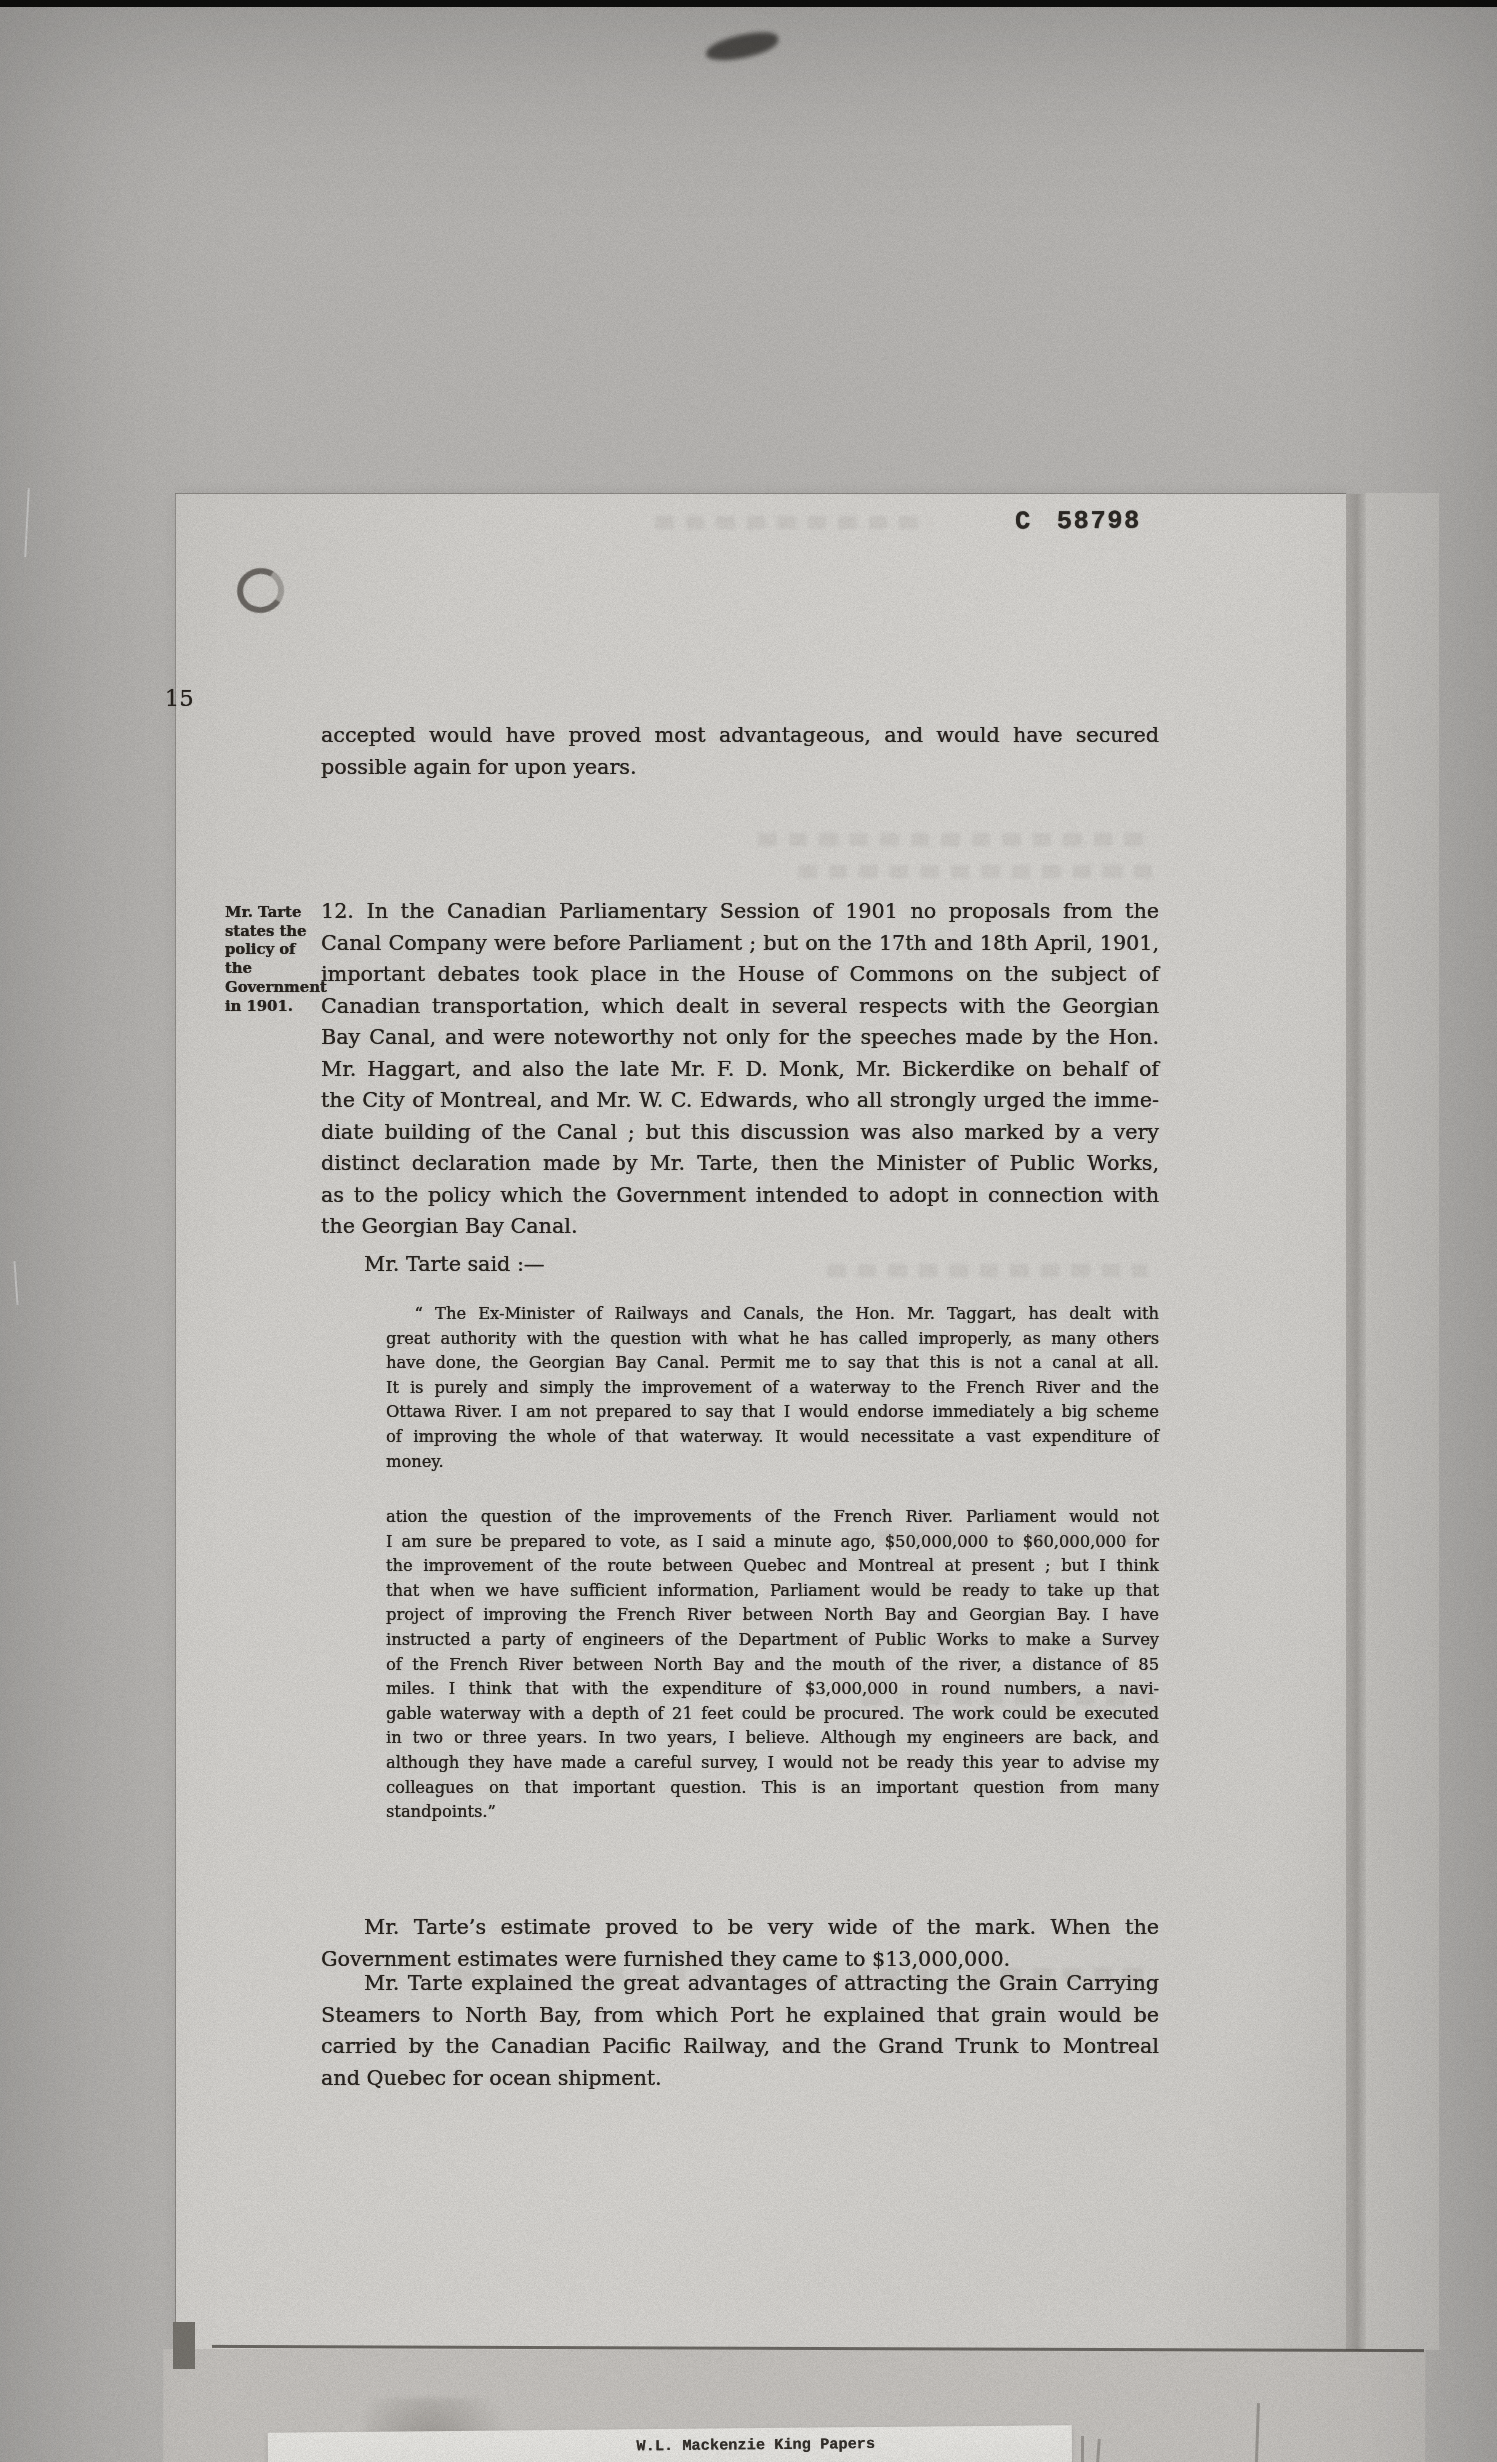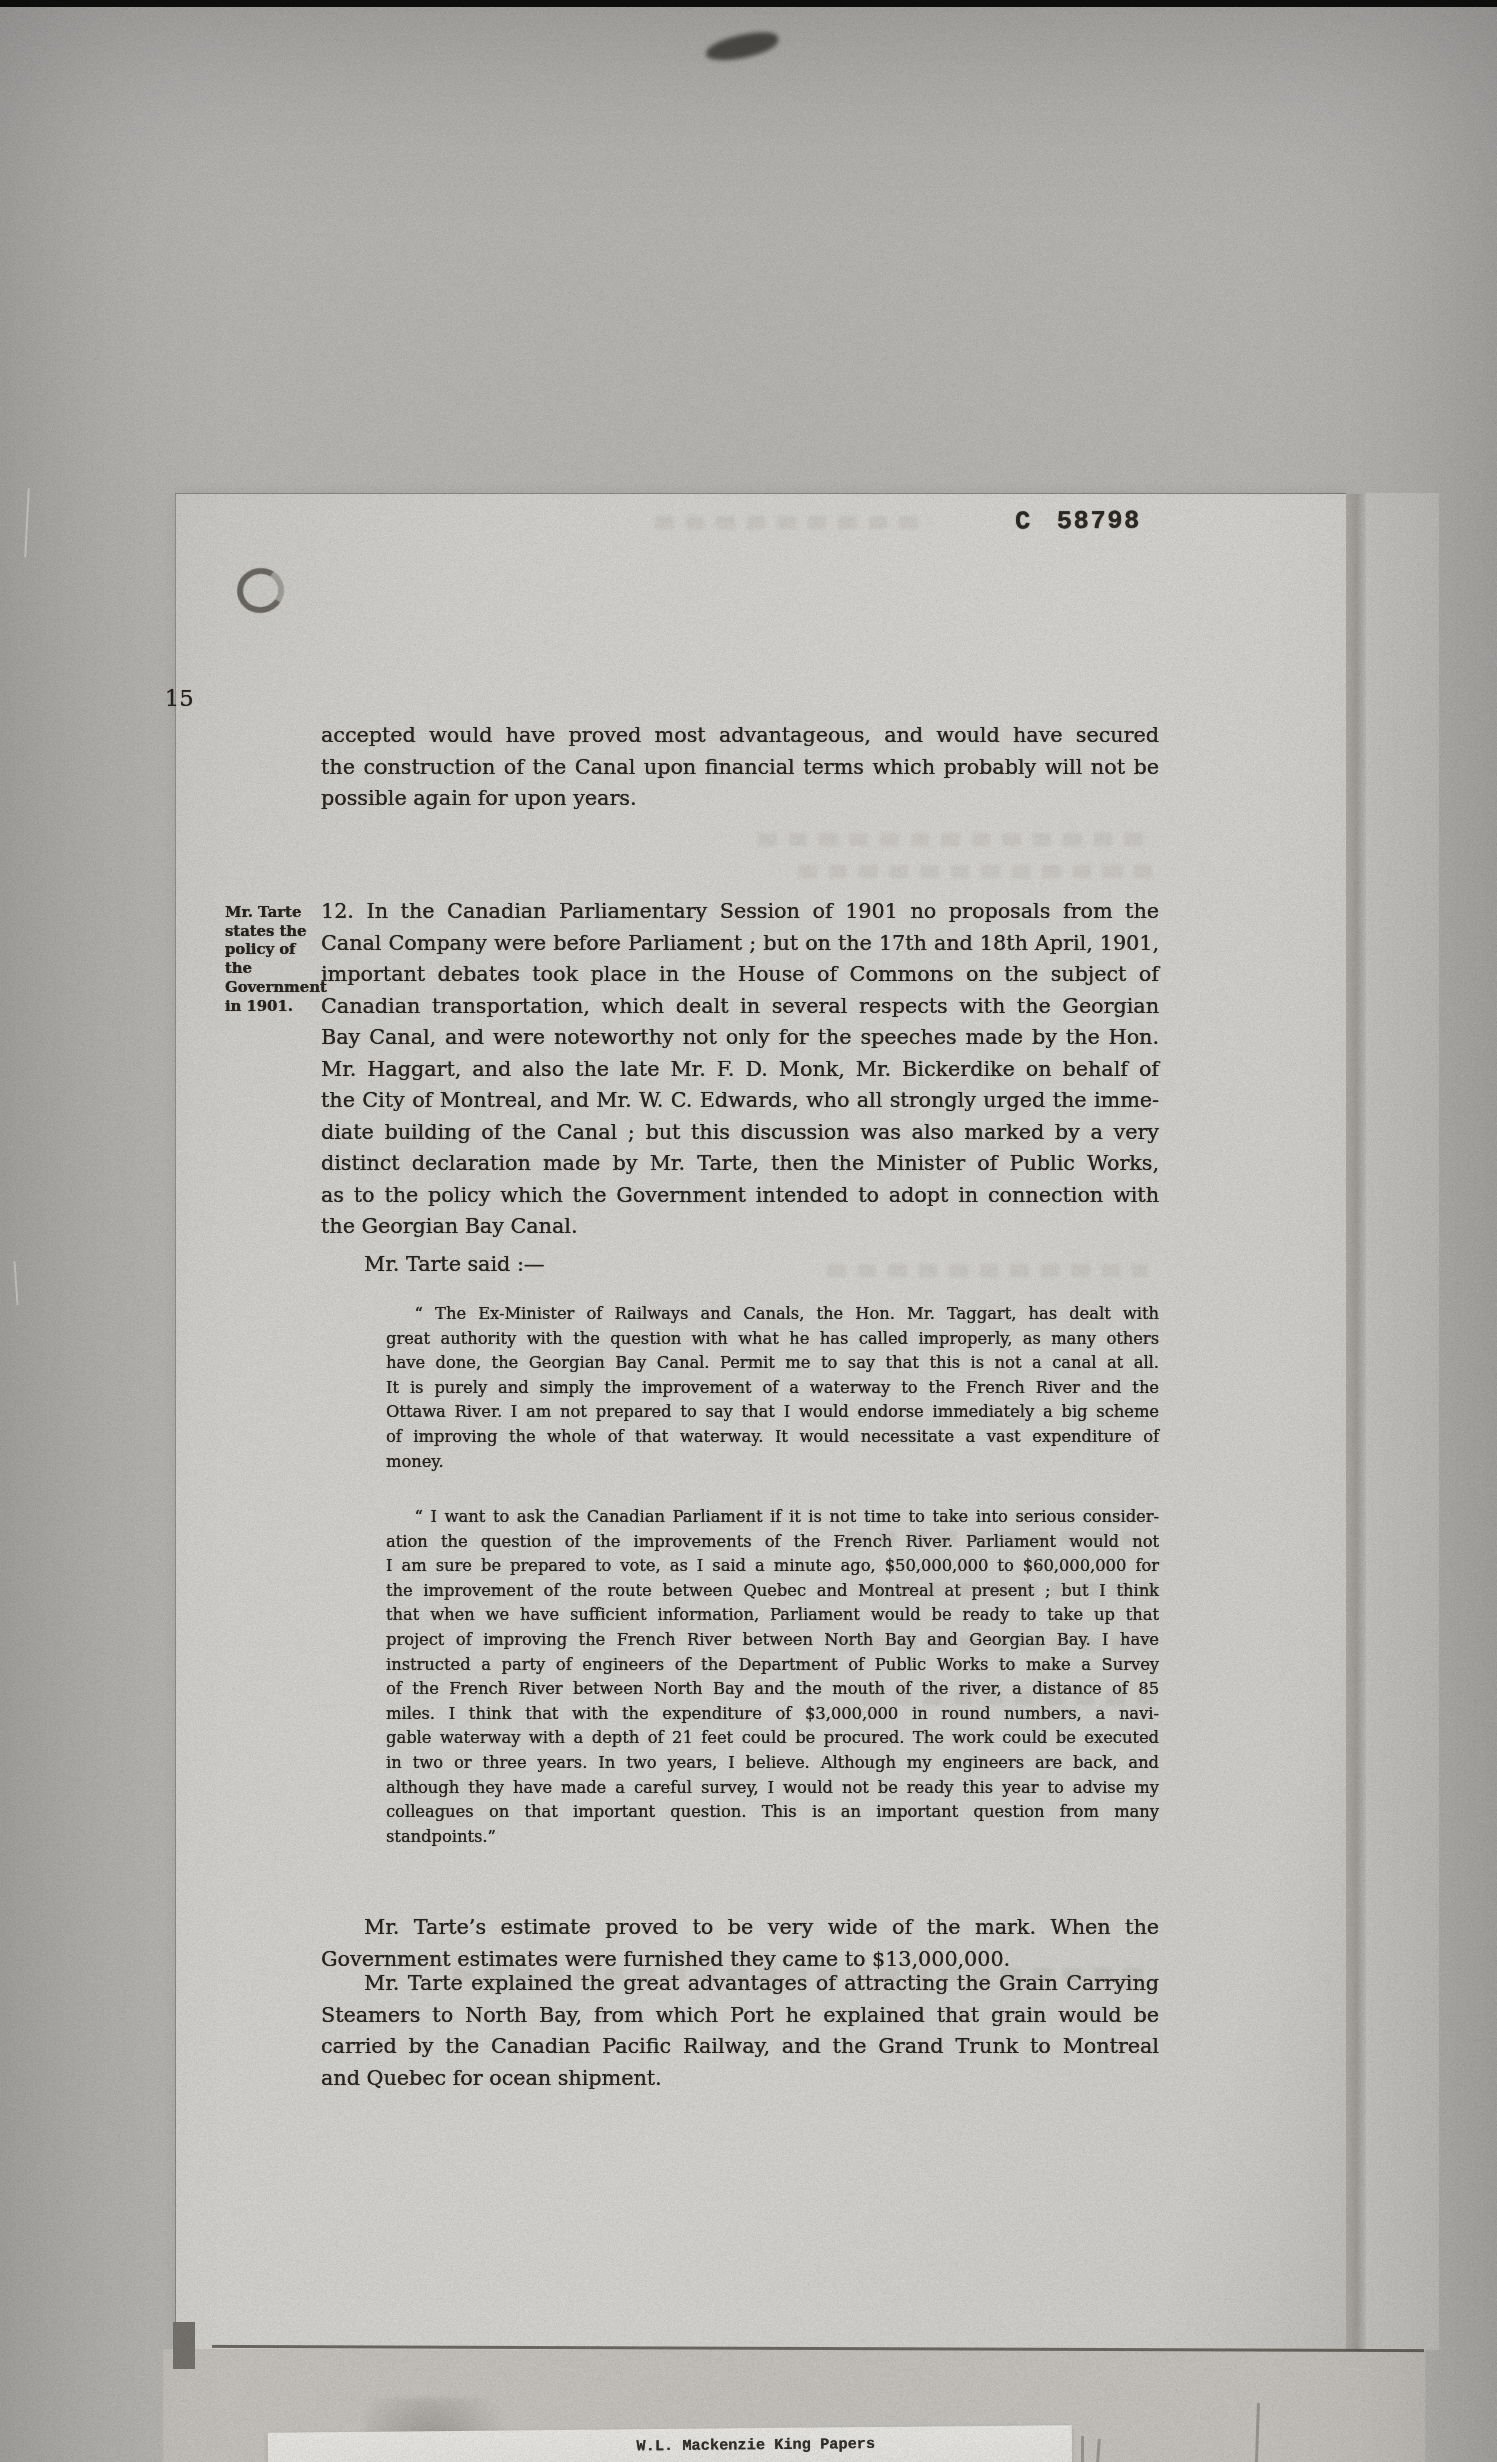--- a/index.html
+++ b/index.html
@@ -98,21 +98,20 @@
 
 <div class="page">
   <div class="page-right-edge"></div>
 
   <div class="id-stamp">C 58798</div>
   <div class="punch-ring"></div>
   <div class="page-number ink">15</div>
 
   <div class="col ink" style="top:226px;">
       <div class="jline">accepted would have proved most advantageous, and would have secured</div>
-      <div class="jline">the construction of the Canal upon financial terms which probably will not be</div>
       <div class="jline last">possible again for upon years.</div>
     </div>
 
   <div class="margin-note ink">
       <div class="jline">Mr. Tarte</div>
       <div class="jline">states the</div>
       <div class="jline">policy of</div>
       <div class="jline">the</div>
       <div class="jline">Government</div>
       <div class="jline last">in 1901.</div>
@@ -138,21 +137,20 @@
       <div class="jline findent">“ The Ex-Minister of Railways and Canals, the Hon. Mr. Taggart, has dealt with</div>
       <div class="jline">great authority with the question with what he has called improperly, as many others</div>
       <div class="jline">have done, the Georgian Bay Canal.  Permit me to say that this is not a canal at all.</div>
       <div class="jline">It is purely and simply the improvement of a waterway to the French River and the</div>
       <div class="jline">Ottawa River.  I am not prepared to say that I would endorse immediately a big scheme</div>
       <div class="jline">of improving the whole of that waterway.  It would necessitate a vast expenditure of</div>
       <div class="jline last">money.</div>
     </div>
 
   <div class="col quote ink" style="left:210px;width:773px;top:1011px;">
-      <div class="jline findent">“ I want to ask the Canadian Parliament if it is not time to take into serious consider-</div>
       <div class="jline">ation the question of the improvements of the French River.  Parliament would not</div>
       <div class="jline">I am sure be prepared to vote, as I said a minute ago, $50,000,000 to $60,000,000 for</div>
       <div class="jline">the improvement of the route between Quebec and Montreal at present ;  but I think</div>
       <div class="jline">that when we have sufficient information, Parliament would be ready to take up that</div>
       <div class="jline">project of improving the French River between North Bay and Georgian Bay.  I have</div>
       <div class="jline">instructed a party of engineers of the Department of Public Works to make a Survey</div>
       <div class="jline">of the French River between North Bay and the mouth of the river, a distance of 85</div>
       <div class="jline">miles.  I think that with the expenditure of $3,000,000 in round numbers, a navi-</div>
       <div class="jline">gable waterway with a depth of 21 feet could be procured.  The work could be executed</div>
       <div class="jline">in two or three years.  In two years, I believe.  Although my engineers are back, and</div>

